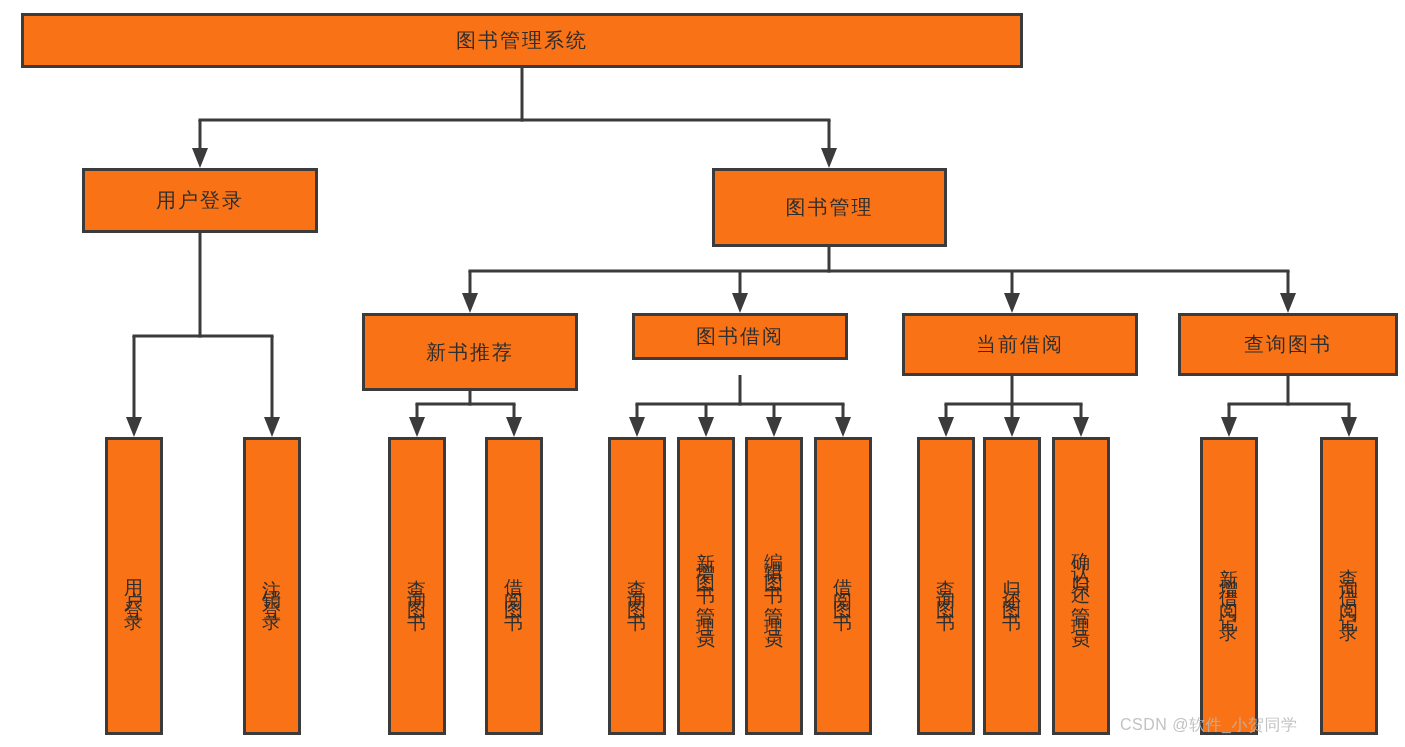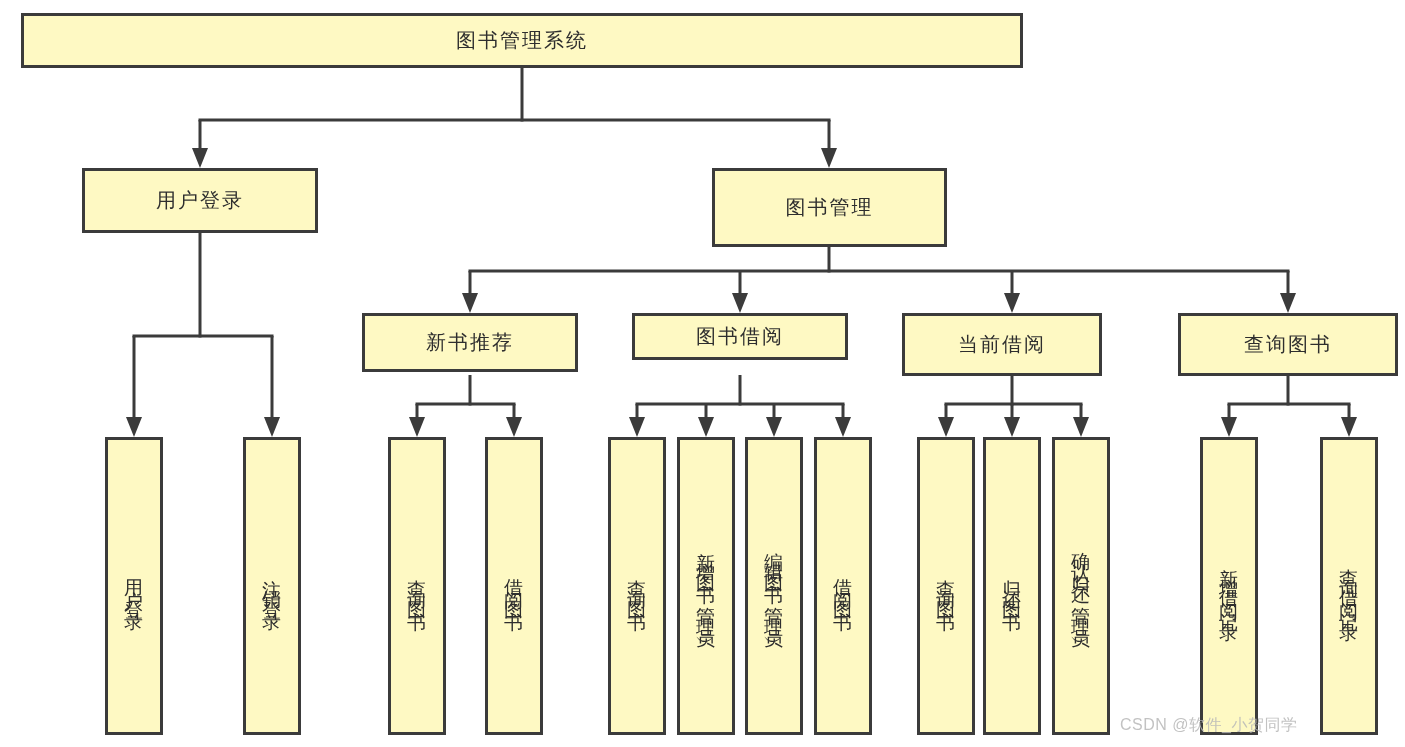--- a/index.html
+++ b/index.html
@@ -23,21 +23,21 @@
   }
   .connectors {
     position: absolute;
     left: 0; top: 0;
     width: 1405px; height: 747px;
     color: var(--line);
   }
   .node {
     position: absolute;
     box-sizing: border-box;
-    background: #fef9c3;
+    background: #f97316;
     border: 3px solid var(--line);
     display: flex;
     align-items: center;
     justify-content: center;
     color: var(--text);
     z-index: 2;
   }
   .h-node {
     font-size: 20px;
     letter-spacing: 2px;
@@ -132,23 +132,23 @@
       <polygon points="1221,417 1237,417 1229,437"></polygon>
       <polygon points="1341,417 1357,417 1349,437"></polygon>
     </g>
   </svg>
 
   <div class="node h-node" style="left:21px; top:13px; width:1002px; height:55px;">图书管理系统</div>
 
   <div class="node h-node" style="left:82px; top:168px; width:236px; height:65px;">用户登录</div>
   <div class="node h-node" style="left:712px; top:168px; width:235px; height:79px;">图书管理</div>
 
-  <div class="node h-node" style="left:362px; top:313px; width:216px; height:59px;">新书推荐</div>
+  <div class="node h-node" style="left:362px; top:313px; width:216px; height:78px;">新书推荐</div>
   <div class="node h-node" style="left:632px; top:313px; width:216px; height:47px;">图书借阅</div>
-  <div class="node h-node" style="left:902px; top:313px; width:200px; height:63px;">当前借阅</div>
+  <div class="node h-node" style="left:902px; top:313px; width:236px; height:63px;">当前借阅</div>
   <div class="node h-node" style="left:1178px; top:313px; width:220px; height:63px;">查询图书</div>
 
   <div class="node leaf" style="left:105px; top:437px; width:58px; height:298px;">用户登录</div>
   <div class="node leaf" style="left:243px; top:437px; width:58px; height:298px;">注销登录</div>
 
   <div class="node leaf" style="left:388px; top:437px; width:58px; height:298px;">查询图书</div>
   <div class="node leaf" style="left:485px; top:437px; width:58px; height:298px;">借阅图书</div>
 
   <div class="node leaf" style="left:608px; top:437px; width:58px; height:298px;">查询图书</div>
   <div class="node leaf" style="left:677px; top:437px; width:58px; height:298px;">新增图书（管理员）</div>

